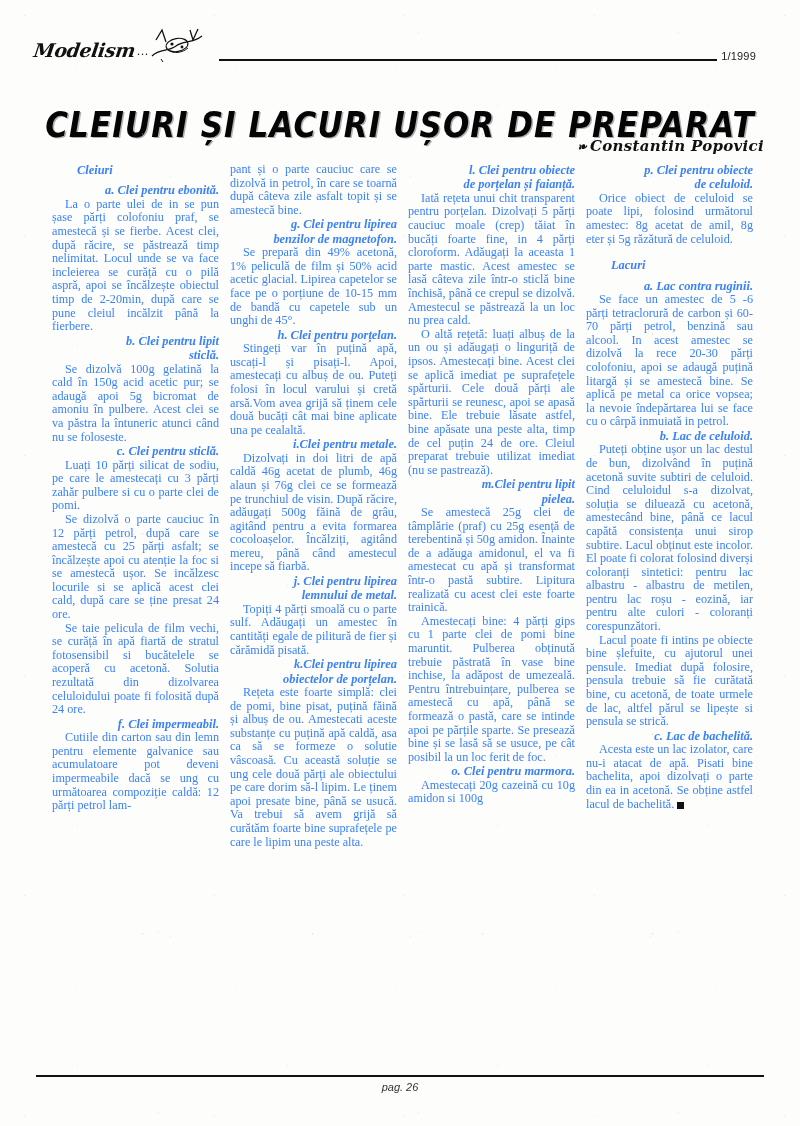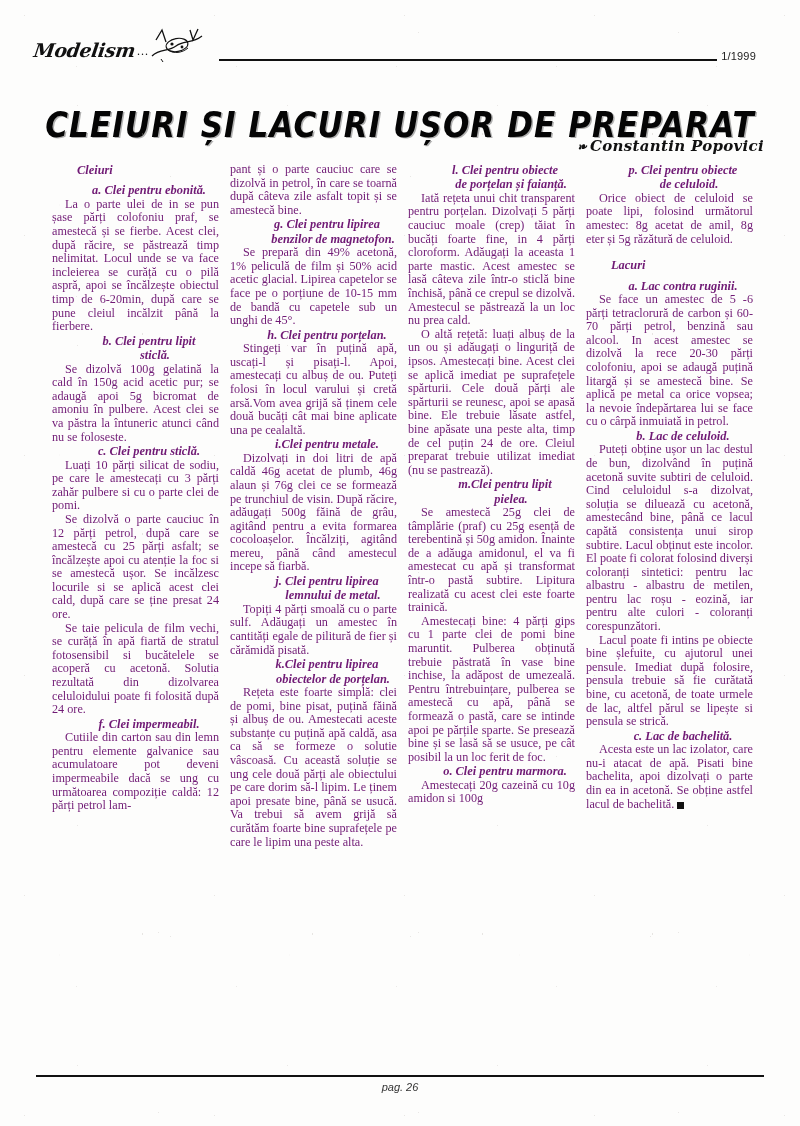--- a/index.html
+++ b/index.html
@@ -133,21 +133,21 @@
     height: 903px;
     display: flex;
     gap: 11px;
   }
   .col {
     width: 167px;
     font-size: 12.2px;
     line-height: 13.6px;
     text-align: justify;
     text-justify: inter-word;
-    color: #701a75;
+    color: #3b82f6;
     hyphens: manual;
     overflow: hidden;
   }
   .col p {
     margin: 0;
     text-indent: 13px;
   }
   .col p.nohang { text-indent: 0; }
   .sec-head {
     margin: 0;
@@ -159,21 +159,21 @@
     text-indent: 0;
     padding-left: 12px;
   }
   .sec-head.top { padding-left: 12px; }
   .item-head {
     margin: 0;
     font-weight: 700;
     font-style: italic;
     font-size: 12.4px;
     line-height: 14.4px;
-    text-align: center;
+    text-align: right;
     text-indent: 0;
     padding-left: 14px;
   }
   .item-head .cont {
     display: block;
     padding-left: 12px;
   }
   .gap-s { height: 6px; }
   .gap-m { height: 12px; }
   .endmark {
@@ -229,21 +229,21 @@
   <h1 class="article-title">CLEIURI ȘI LACURI UȘOR DE PREPARAT</h1>
   <div class="byline">
     <span class="leaf">❧</span><span>Constantin Popovici</span>
   </div>
 
   <div class="columns">
     <div class="col">
         <p class="sec-head top">Cleiuri</p>
         <div class="gap-s"></div>
         <p class="item-head">a. Clei pentru ebonită.</p>
-        <p>La o parte ulei de in se pun șase părți colofoniu praf, se amestecă și se fierbe. Acest clei, după răcire, se păstrează timp nelimitat. Locul unde se va face incleierea se curăță cu o pilă aspră, apoi se încălzește obiectul timp de 6-20min, după care se pune cleiul incălzit până la fierbere.</p>
+        <p>La o parte ulei de in se pun șase părți colofoniu praf, se amestecă și se fierbe. Acest clei, după răcire, se păstrează timp nelimitat. Locul unde se va face incleierea se curăță cu o pilă aspră, apoi se încălzește obiectul timp de 2-20min, după care se pune cleiul incălzit până la fierbere.</p>
         <p class="item-head">b. Clei pentru lipit<span class="cont">sticlă.</span></p>
         <p>Se dizolvă 100g gelatină la cald în 150g acid acetic pur; se adaugă apoi 5g bicromat de amoniu în pulbere. Acest clei se va păstra la întuneric atunci când nu se foloseste.</p>
         <p class="item-head">c. Clei pentru sticlă.</p>
         <p>Luați 10 părți silicat de sodiu, pe care le amestecați cu 3 părți zahăr pulbere si cu o parte clei de pomi.</p>
         <p>Se dizolvă o parte cauciuc în 12 părți petrol, după care se amestecă cu 25 părți asfalt; se încălzește apoi cu atenție la foc si se amestecă ușor. Se incălzesc locurile si se aplică acest clei cald, după care se ține presat 24 ore.</p>
         <p>Se taie pelicula de film vechi, se curăță în apă fiartă de stratul fotosensibil si bucătelele se acoperă cu acetonă. Solutia rezultată din dizolvarea celuloidului poate fi folosită după 24 ore.</p>
         <p class="item-head">f. Clei impermeabil.</p>
         <p>Cutiile din carton sau din lemn pentru elemente galvanice sau acumulatoare pot deveni impermeabile dacă se ung cu următoarea compoziție caldă: 12 părți petrol lam-</p>
       </div>
     <div class="col">

